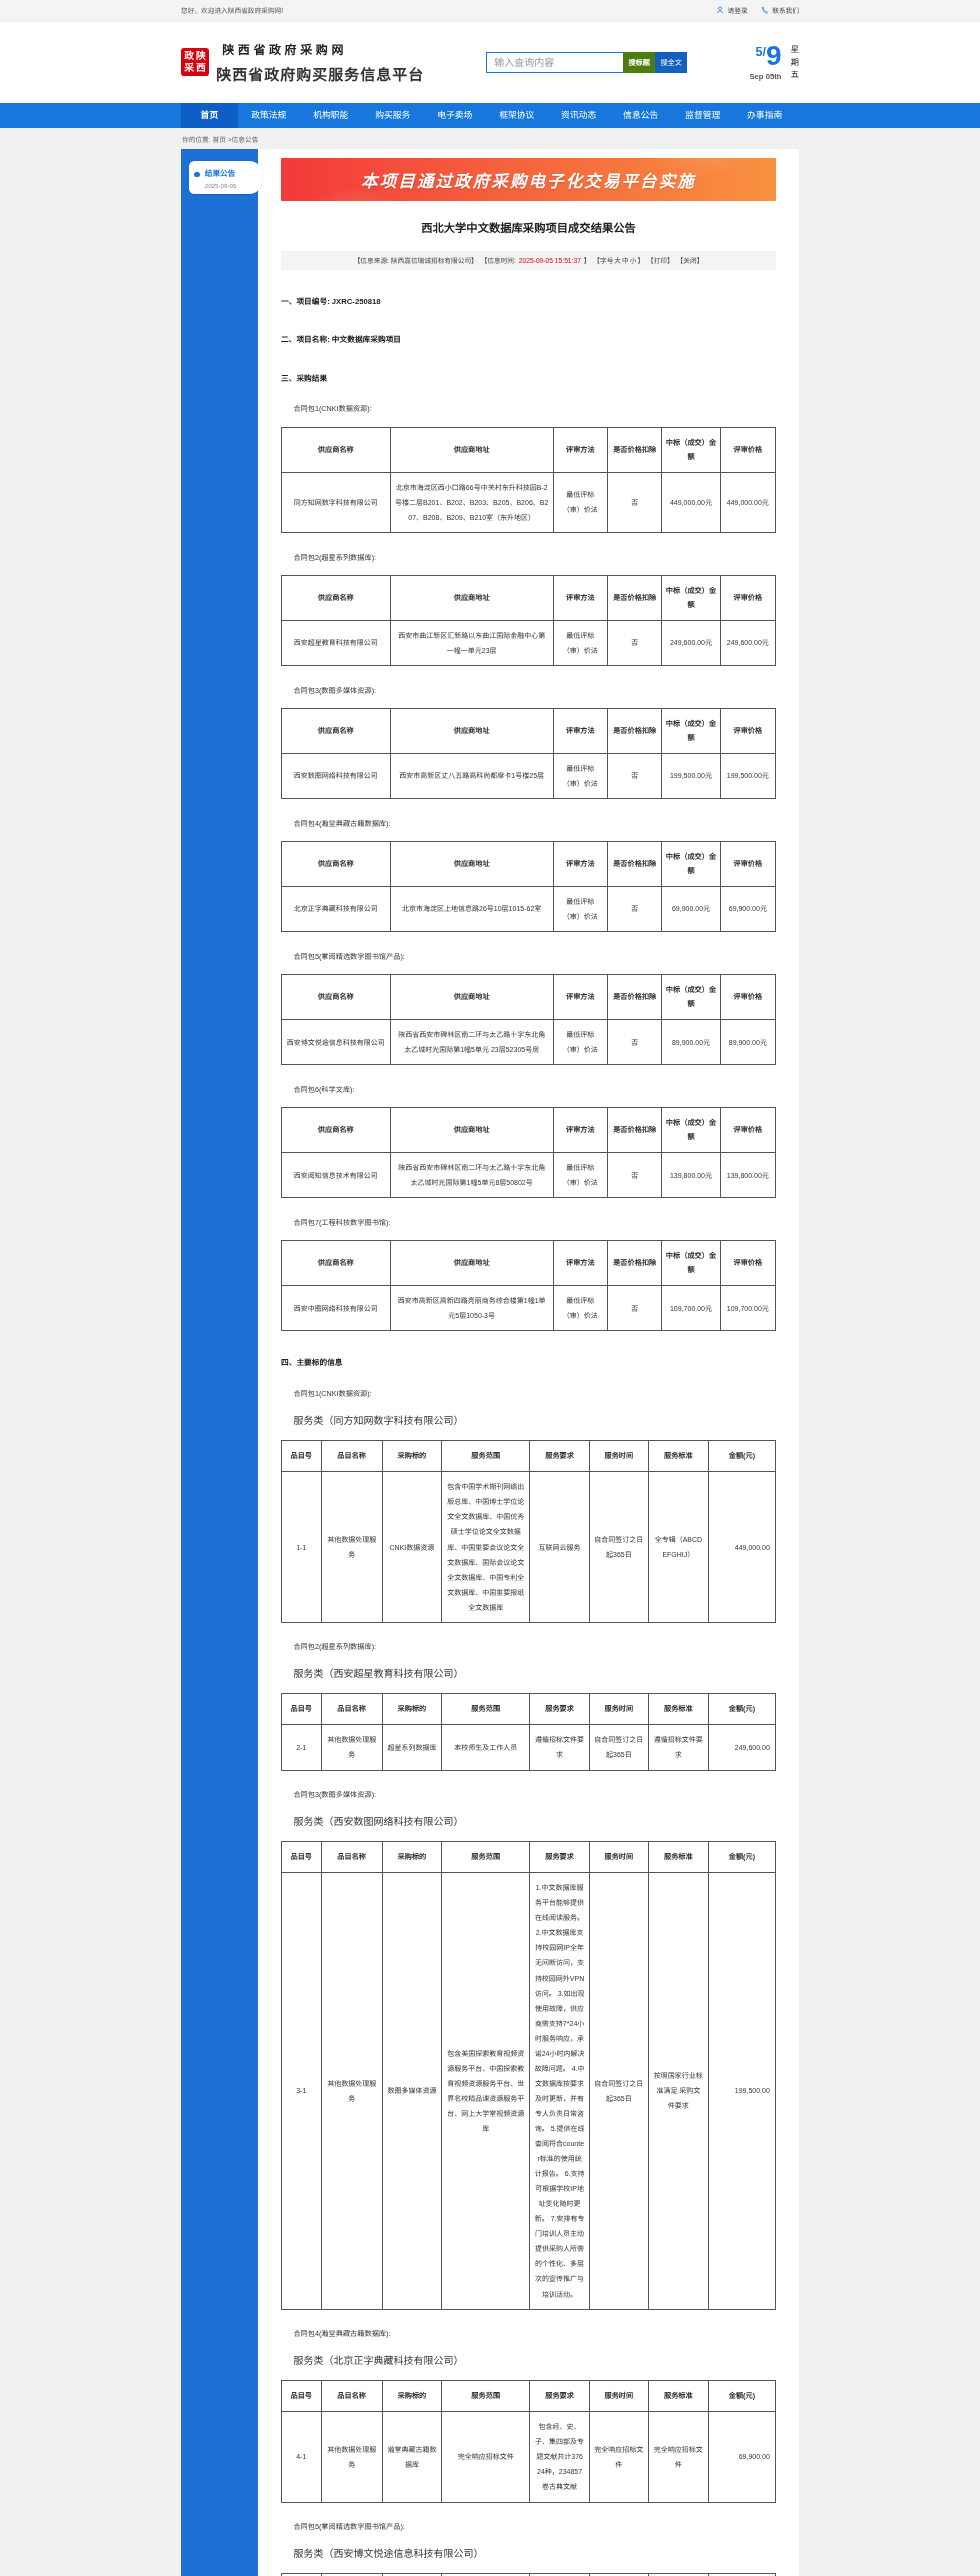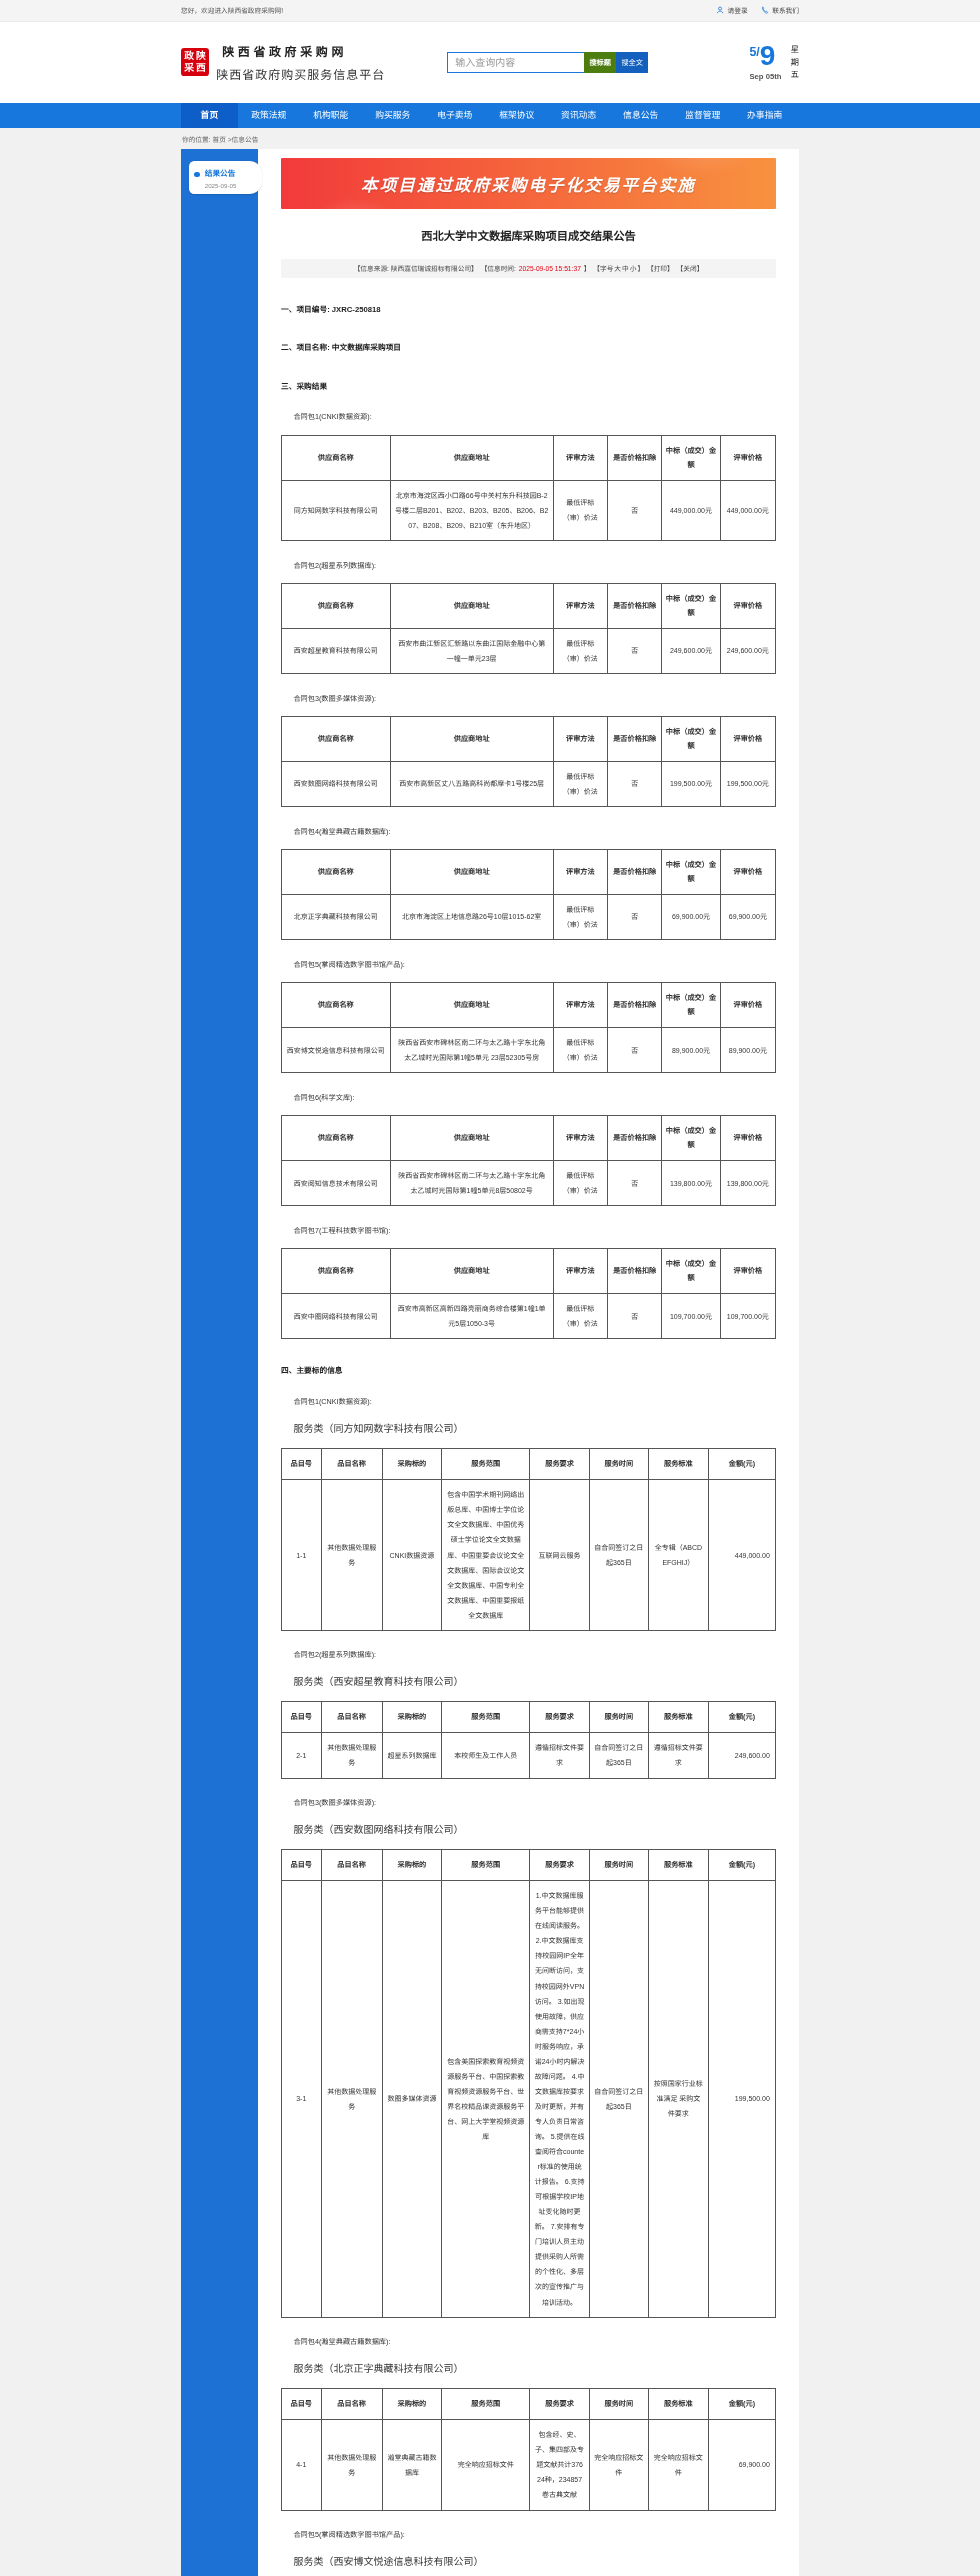--- a/index.html
+++ b/index.html
@@ -19,29 +19,29 @@
   .topbar-right{display:flex;align-items:center;gap:13.4px;}
   .top-link{display:flex;align-items:center;gap:3.1px;color:#444;cursor:pointer;}
   .top-link svg{display:block;}
 
   
   .header{background:#fff;height:81px;}
   .header .shell{display:flex;align-items:center;height:100%;}
   .logo{width:28px;height:28px;background:#d7000f;border-radius:3.1px;display:grid;grid-template-columns:1fr 1fr;place-items:center;color:#fff;font-weight:bold;font-size:9.8px;line-height:1;padding:2.1px;flex:0 0 auto;}
   .titles{margin-left:7.2px;}
   .site-name{font-size:12px;font-weight:bold;letter-spacing:3.6px;color:#222;padding-left:6px;}
-  .site-sub{font-size:12px;font-weight:normal;letter-spacing:1px;color:#333;margin-top:6px;}
+  .site-sub{font-size:15px;font-weight:bold;letter-spacing:1px;color:#333;margin-top:6px;}
   .search{margin-left:62px;display:flex;align-items:stretch;height:21px;}
   .search input{width:137px;border:1px solid var(--blue);border-right:none;padding:0 7px;font-size:10px;outline:none;color:#333;}
   .search input::placeholder{color:#999;}
   .btn-search{width:32px;border:none;color:#fff;font-size:7.2px;cursor:pointer;}
   .btn-title{background:#4d7c0f;font-weight:bold;}
   .btn-full{background:#1360bf;}
   .datebox{margin-left:auto;display:flex;align-items:flex-start;gap:9.3px;}
-  .date-num{text-align:left;}
+  .date-num{text-align:right;}
   .md{color:var(--blue);font-weight:bold;font-size:12.4px;vertical-align:9.3px;}
   .day{color:var(--blue);font-weight:bold;font-size:28px;line-height:1;}
   .date-en{font-size:7.7px;font-weight:bold;color:#555;margin-top:2.1px;}
   .weekday{display:flex;flex-direction:column;font-size:8.2px;color:#222;line-height:1.55;padding-top:2.1px;}
 
   
   .nav{background:var(--blue);height:25px;}
   .nav .shell{display:flex;height:100%;}
   .nav-item{color:#fff;font-size:8.8px;line-height:25px;padding:0 13.4px;cursor:pointer;white-space:nowrap;}
   .nav-item.active{background:var(--blue-dark);font-weight:bold;padding:0 19.6px;}
@@ -53,21 +53,21 @@
   
   .panel{background:#fff;display:flex;position:relative;margin-bottom:10.3px;}
   .strip{width:77px;background:#1e71d4;flex:0 0 auto;position:relative;}
   .side-tab{position:absolute;top:12.4px;left:8.2px;width:73px;background:#fff;border-radius:5.2px 12.4px 12.4px 5.2px;padding:5.2px 3.1px 5.2px 15.5px;box-shadow:0 0.5px 1.5px rgba(0,0,0,.15);cursor:pointer;}
   .side-dot{position:absolute;left:5.2px;top:10.3px;width:5.7px;height:5.7px;border-radius:50%;background:var(--blue);}
   .side-label{color:var(--blue);font-size:7.7px;font-weight:bold;}
   .side-date{color:#888;font-size:6.2px;margin-top:4.1px;}
   .content{flex:1;padding:9.3px 23px 31px;min-width:0;}
 
   
-  .banner{height:51px;border-radius:1px;background:linear-gradient(90deg,#f23a3a,#f8923f);background-image:radial-gradient(62px 31px at 15% 120%,rgba(255,255,255,.14),transparent 70%),radial-gradient(82px 41px at 85% -20%,rgba(255,255,255,.12),transparent 70%),linear-gradient(90deg,#f23a3a,#f8923f);display:flex;align-items:center;justify-content:center;}
+  .banner{height:43px;border-radius:1px;background:linear-gradient(90deg,#f23a3a,#f8923f);background-image:radial-gradient(62px 31px at 15% 120%,rgba(255,255,255,.14),transparent 70%),radial-gradient(82px 41px at 85% -20%,rgba(255,255,255,.12),transparent 70%),linear-gradient(90deg,#f23a3a,#f8923f);display:flex;align-items:center;justify-content:center;}
   .banner span{color:#fff;font-size:16.5px;font-weight:bold;font-style:italic;letter-spacing:2.1px;text-shadow:0 1px 1.5px rgba(0,0,0,.18);}
   .doc-title{text-align:center;font-size:11.3px;font-weight:bold;color:#222;margin-top:18px;}
   .meta{background:#f4f4f4;margin-top:15.5px;padding:4.6px 0;text-align:center;font-size:6.7px;color:#444;}
   .meta .time{color:var(--red);}
   .meta .op{cursor:pointer;}
   .meta span{margin:0 0.5px;}
 
   
   .sec{font-size:7.7px;font-weight:bold;color:#222;margin-top:26px;line-height:1.6;}
   .pkg-label{font-size:7.2px;margin-top:18.5px;padding-left:12.4px;}

